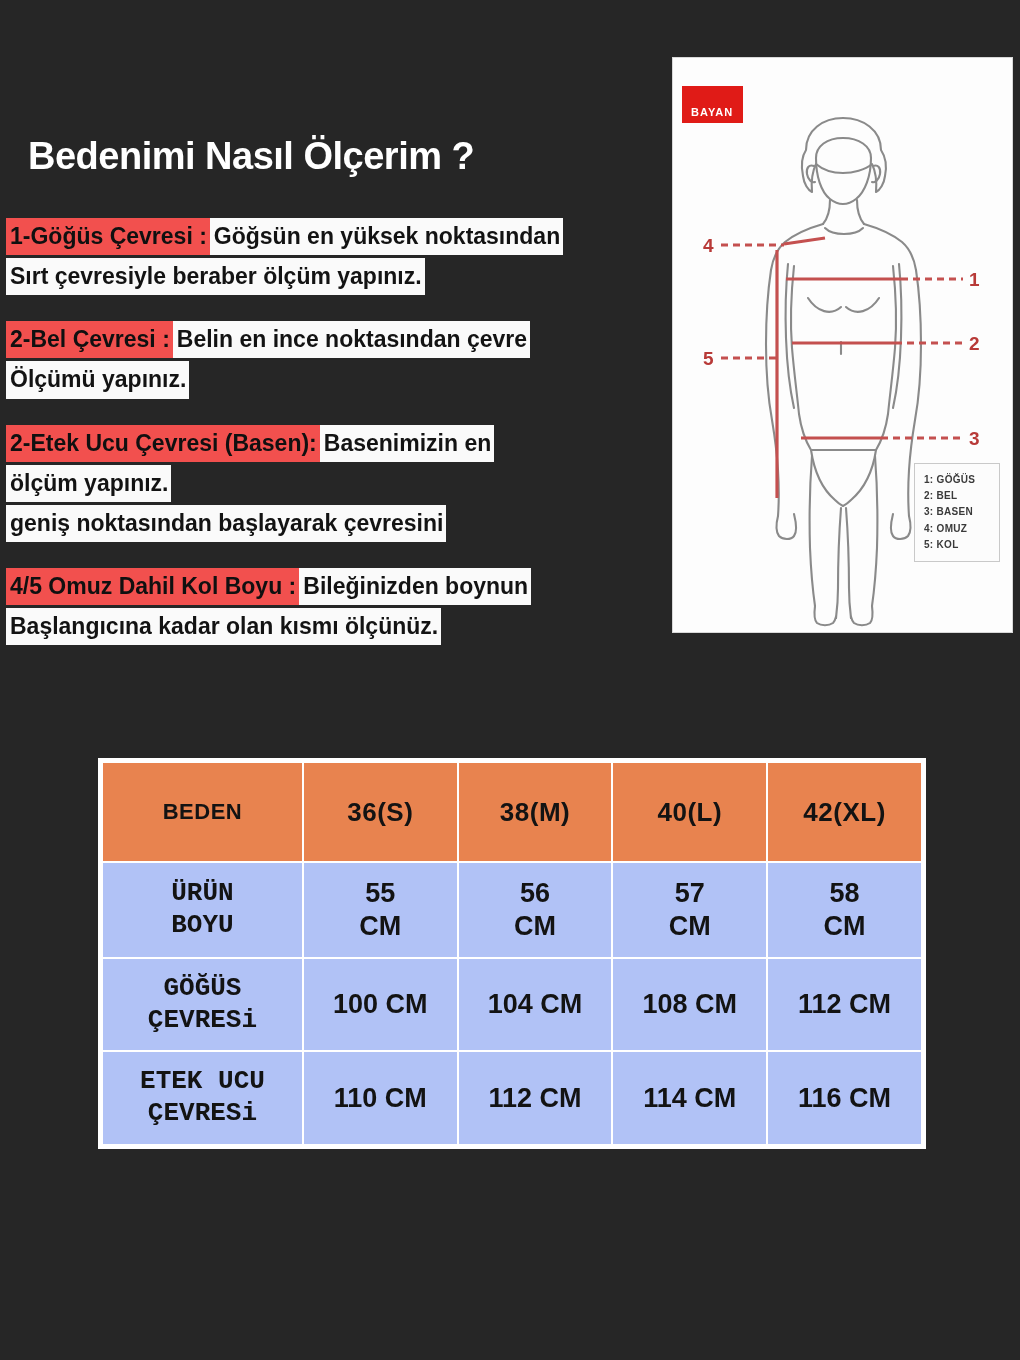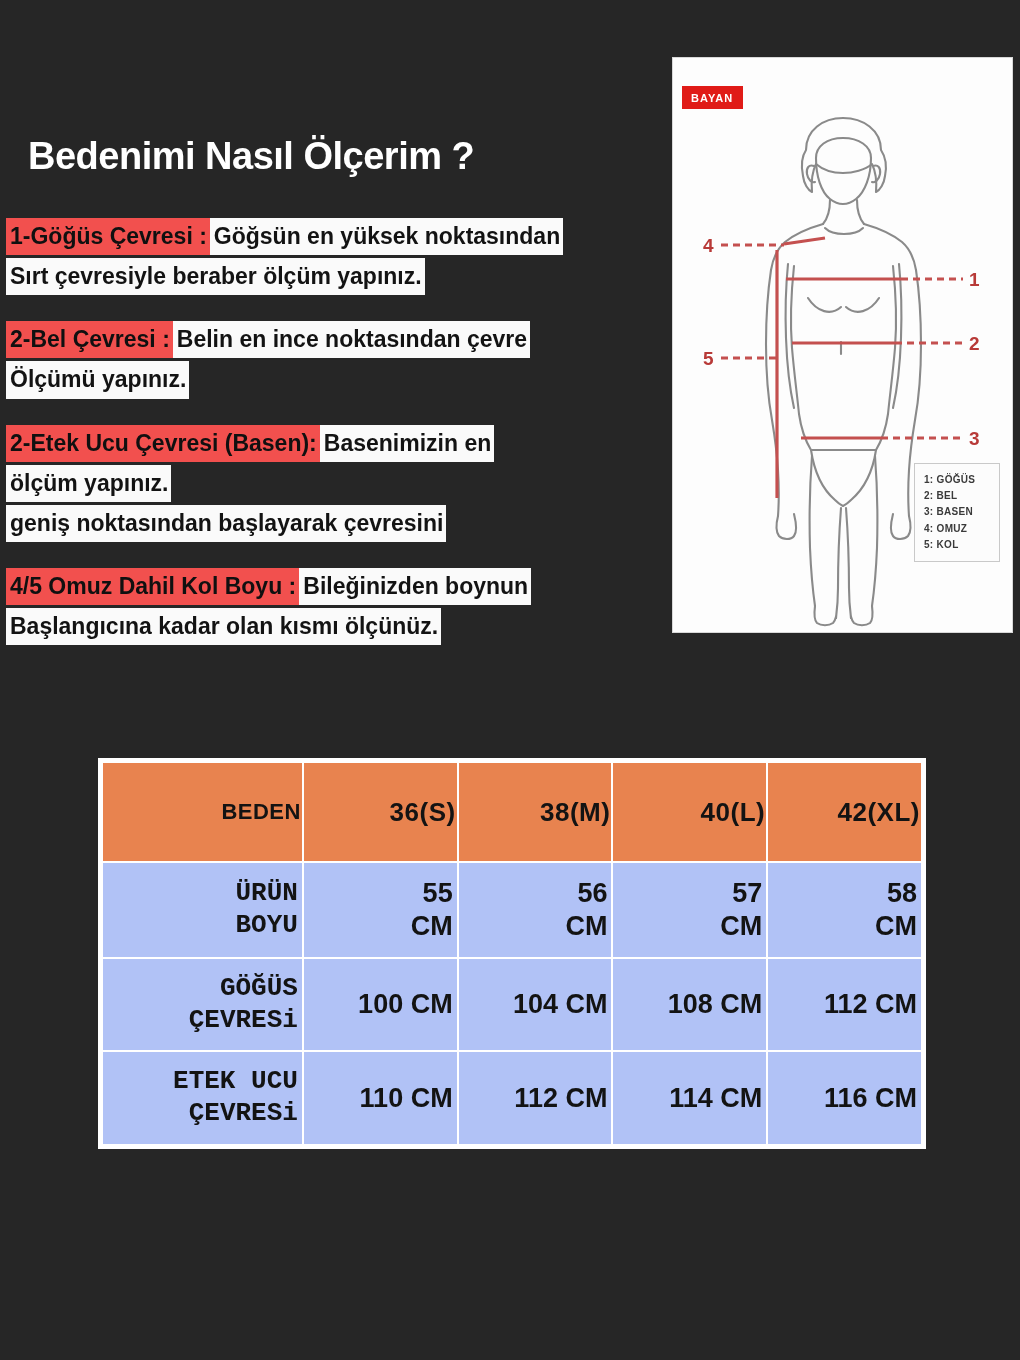--- a/index.html
+++ b/index.html
@@ -77,21 +77,21 @@
   }
   .bayan-badge {
     position: absolute;
     left: 9px;
     top: 28px;
     background: #E01B17;
     color: #ffffff;
     font-size: 11px;
     font-weight: bold;
     letter-spacing: 1px;
-    padding: 6px 10px 5px 9px;
+    padding: 20px 10px 5px 9px;
   }
   .figure-svg {
     position: absolute;
     left: 0;
     top: 0;
     width: 341px;
     height: 576px;
   }
   .legend-box {
     position: absolute;
@@ -122,21 +122,21 @@
     box-sizing: border-box;
   }
   table.size-table {
     width: 100%;
     border-collapse: collapse;
     table-layout: fixed;
   }
   table.size-table th,
   table.size-table td {
     border: 2px solid #FFFFFF;
-    text-align: right;
+    text-align: center;
     vertical-align: middle;
     color: #131313;
     font-weight: bold;
   }
   table.size-table thead th {
     background: #E8834F;
     height: 96px;
     font-size: 26px;
     letter-spacing: 0.5px;
   }

